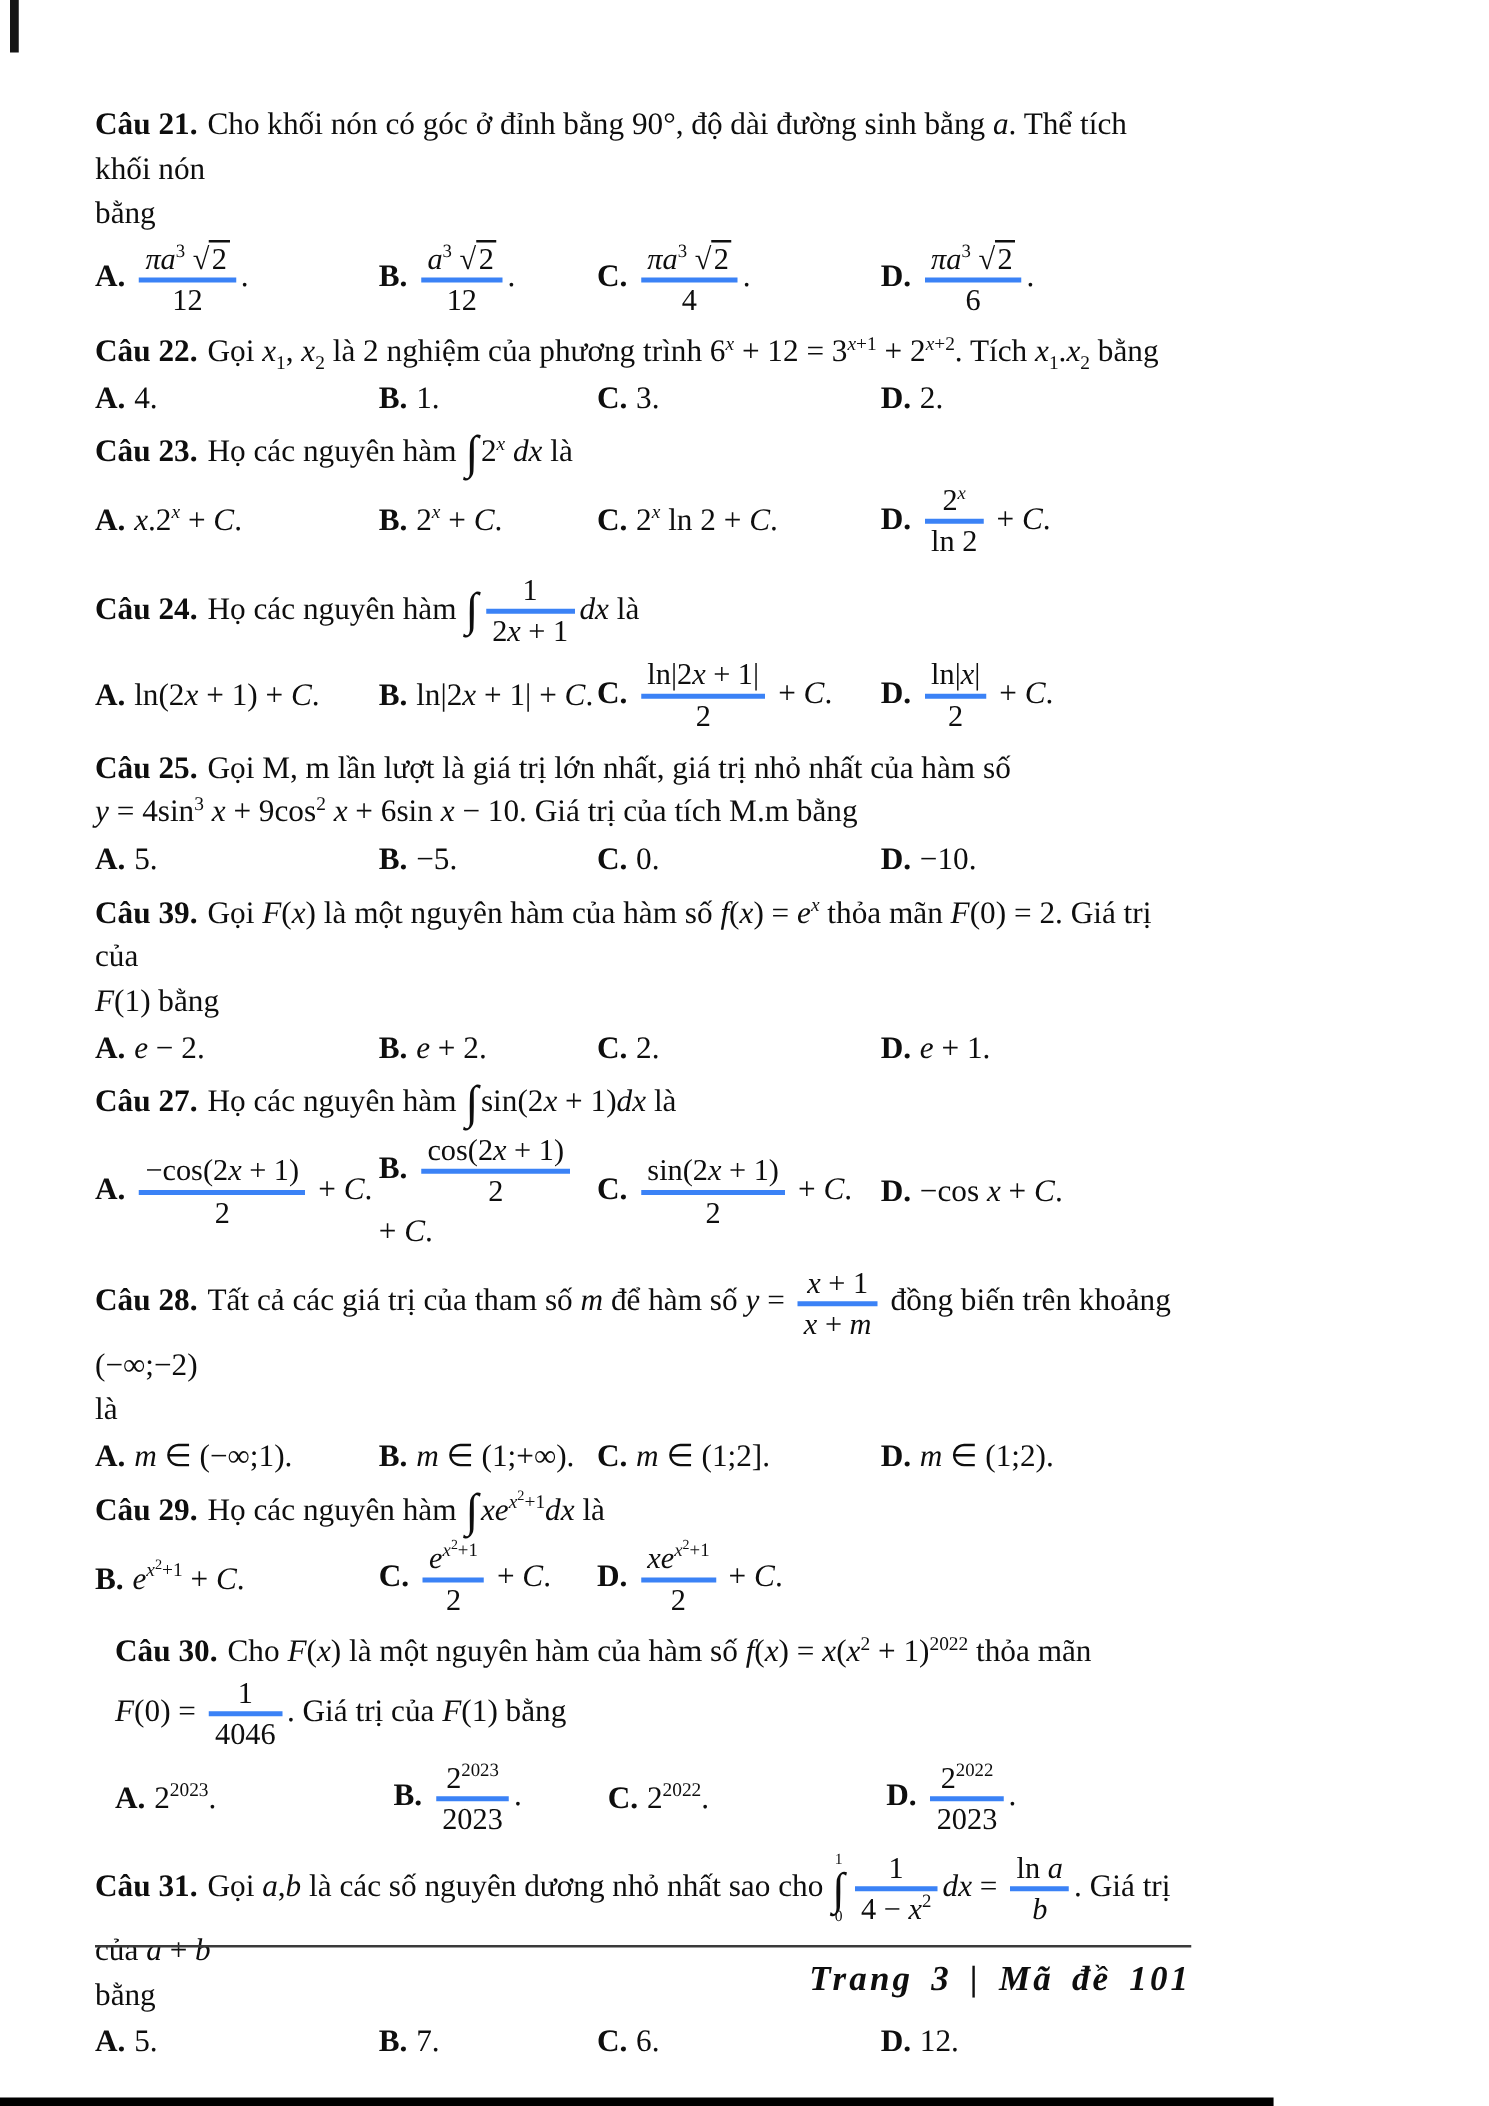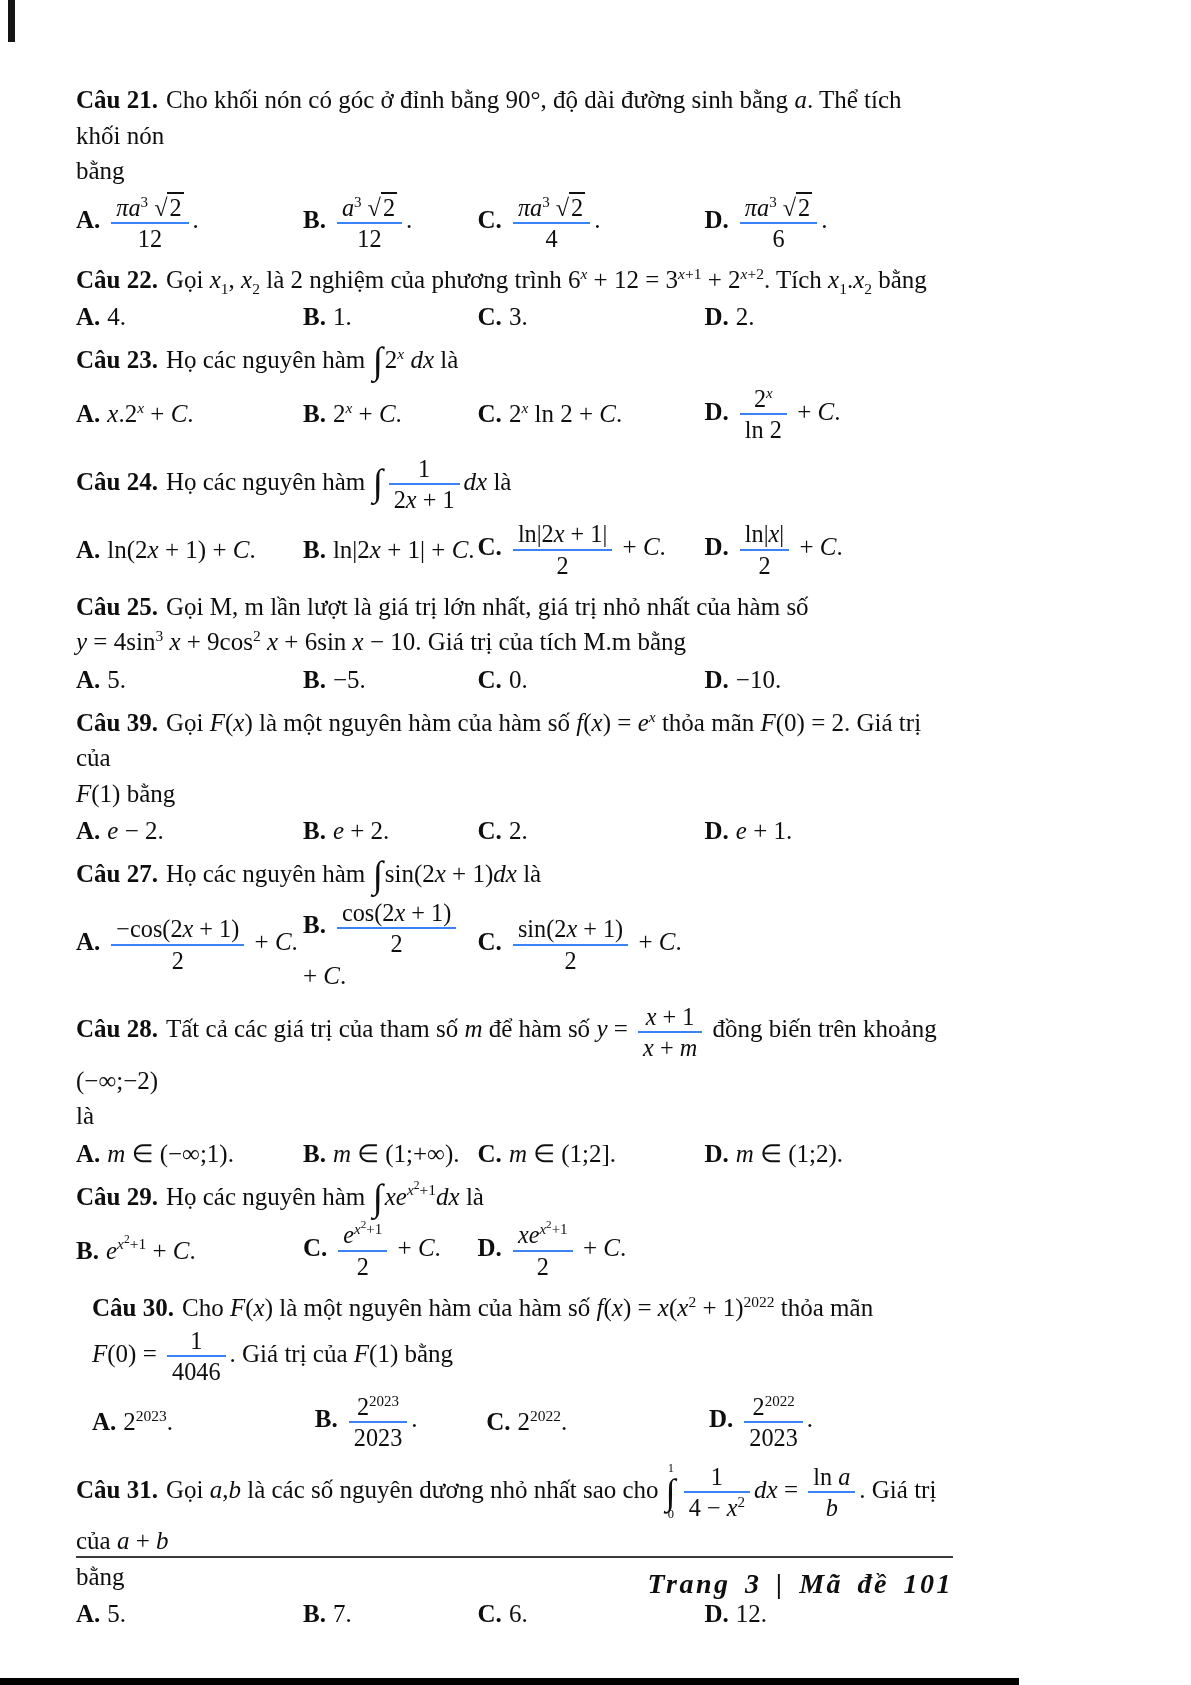--- a/index.html
+++ b/index.html
@@ -29,21 +29,21 @@
 
   
   i { font-style:italic; }
   sup { font-size:0.62em; line-height:0; }
   sup sup { font-size:0.74em; }
   sub { font-size:0.62em; line-height:0; }
   .fr {
     display:inline-block; vertical-align:middle; text-align:center;
     line-height:1.12; margin:2px 4px; font-size:0.97em;
   }
-  .fr .nu { display:block; border-bottom:2px solid #3b82f6; padding:0 5px 1px; }
+  .fr .nu { display:block; border-bottom:4px solid #3b82f6; padding:0 5px 1px; }
   .fr .de { display:block; padding:1px 5px 0; }
   .sq { white-space:nowrap; }
   .sq .sqa { border-top:2px solid #111; padding:0 2px; }
   .ig { font-size:1.5em; line-height:1; vertical-align:-0.14em; margin:0 2px 0 1px; font-style:normal; }
   .igl {
     display:inline-flex; flex-direction:column; align-items:center;
     vertical-align:middle; line-height:0.95; margin:0 4px 0 1px;
   }
   .igl .u, .igl .l { font-size:0.5em; }
   .igl .s { font-size:1.45em; }
@@ -138,20 +138,21 @@
         </div>
   </div>
 
   <div class="q">
     <p class="qtext"><b class="qlabel">Câu 27.</b><span class="qbody">Họ các nguyên hàm <span class="ig">∫</span>sin(2<i>x</i> + 1)<i>dx</i> là</span></p>
     <div class="opts">
 
     <div class="opt"><b class="okey">A.</b><span class="oval"><span class="fr"><span class="nu">−cos(2<i>x</i> + 1)</span><span class="de">2</span></span> + <i>C</i>.</span></div>
           <div class="opt"><b class="okey">B.</b><span class="oval"><span class="fr"><span class="nu">cos(2<i>x</i> + 1)</span><span class="de">2</span></span> + <i>C</i>.</span></div>
           <div class="opt"><b class="okey">C.</b><span class="oval"><span class="fr"><span class="nu">sin(2<i>x</i> + 1)</span><span class="de">2</span></span> + <i>C</i>.</span></div>
+          <div class="opt"><b class="okey">D.</b><span class="oval">−cos <i>x</i> + <i>C</i>.</span></div>
         </div>
   </div>
 
   <div class="q">
     <p class="qtext"><b class="qlabel">Câu 28.</b><span class="qbody">Tất cả các giá trị của tham số <i>m</i> để hàm số <i>y</i> = <span class="fr"><span class="nu"><i>x</i> + 1</span><span class="de"><i>x</i> + <i>m</i></span></span> đồng biến trên khoảng (−∞;−2)<br>là</span></p>
     <div class="opts">
 
     <div class="opt"><b class="okey">A.</b><span class="oval"><i>m</i> ∈ (−∞;1).</span></div>
           <div class="opt"><b class="okey">B.</b><span class="oval"><i>m</i> ∈ (1;+∞).</span></div>
           <div class="opt"><b class="okey">C.</b><span class="oval"><i>m</i> ∈ (1;2].</span></div>

